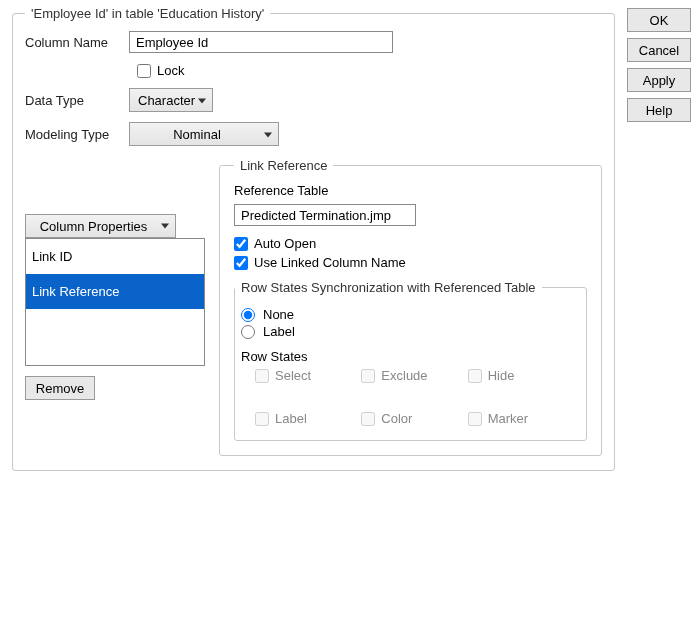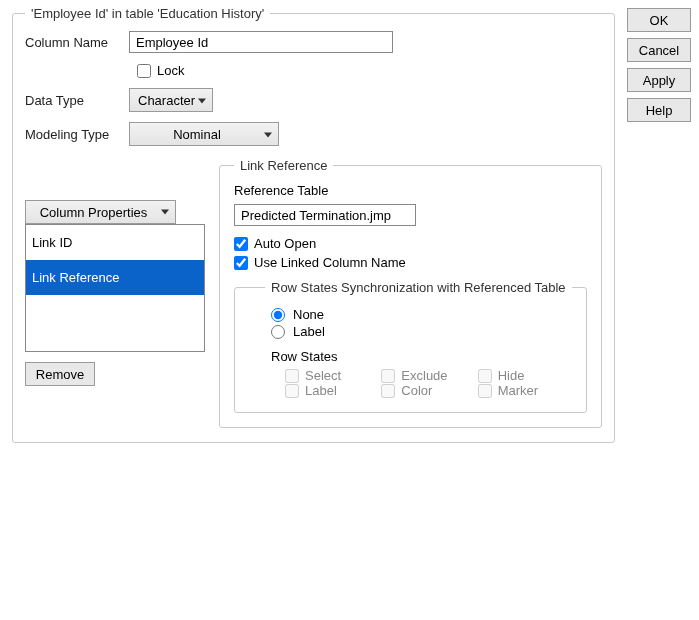--- a/index.html
+++ b/index.html
@@ -80,24 +80,24 @@
     width: 180px; height: 128px;
     border: 1px solid #888; background:#fff;
     overflow:hidden;
   }
   .listbox .item { padding:10px 6px; cursor:default; white-space:nowrap; }
   .listbox .item.selected { background:#0a63c9; color:#fff; }
   .remove-wrap { margin-top:10px; }
 
   .linkref-col { flex:1; margin-top:2px; }
   fieldset.linkref { padding:10px 14px 14px 14px; }
-  fieldset.rowstates { margin-top:10px; padding:10px 14px 14px 30px; }
+  fieldset.rowstates { margin-top:10px; padding:10px 14px 14px 0; }
   .radio-row { display:flex; align-items:center; gap:8px; margin:2px 0 2px 6px; }
   .radio-row input { margin:0; width:14px; height:14px; }
-  .rs-grid { display:grid; grid-template-columns: repeat(3, 1fr); gap:0 14px; margin:4px 12px 0 20px; }
+  .rs-grid { display:grid; grid-template-columns: repeat(3, 1fr); gap:28px 14px; margin:4px 12px 0 20px; }
   .sec-title { margin:10px 0 4px 6px; }
 </style>
 </head>
 <body>
 
 <div class="root">
  <div class="cols">
   <div class="left">
    <fieldset class="group">
      <legend>'Employee Id' in table 'Education History'</legend>

